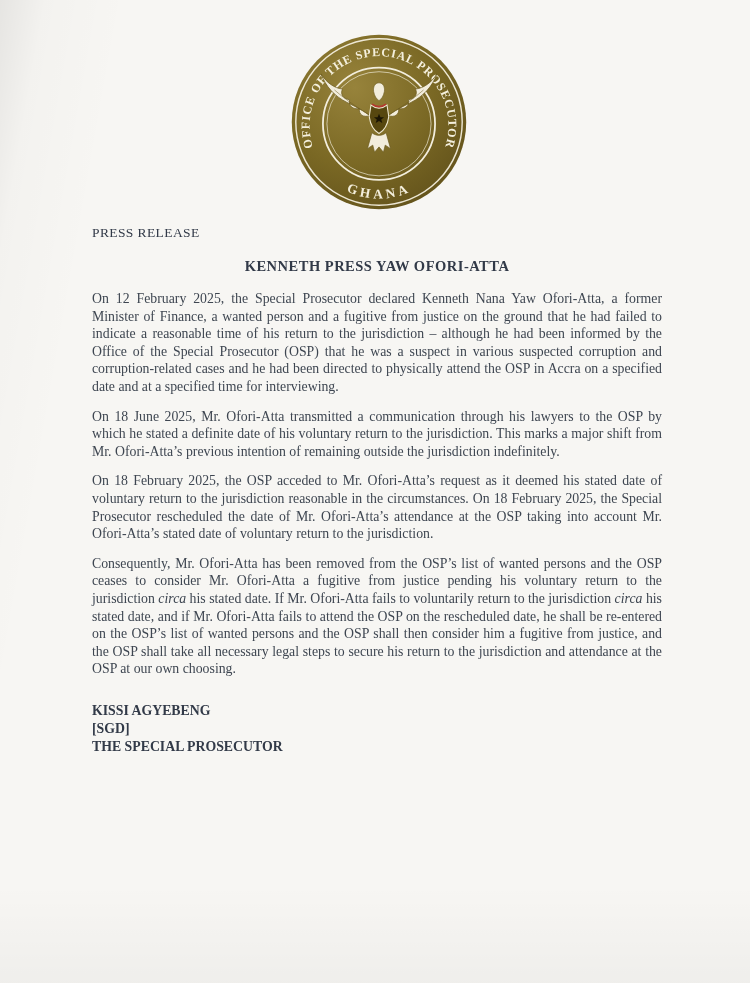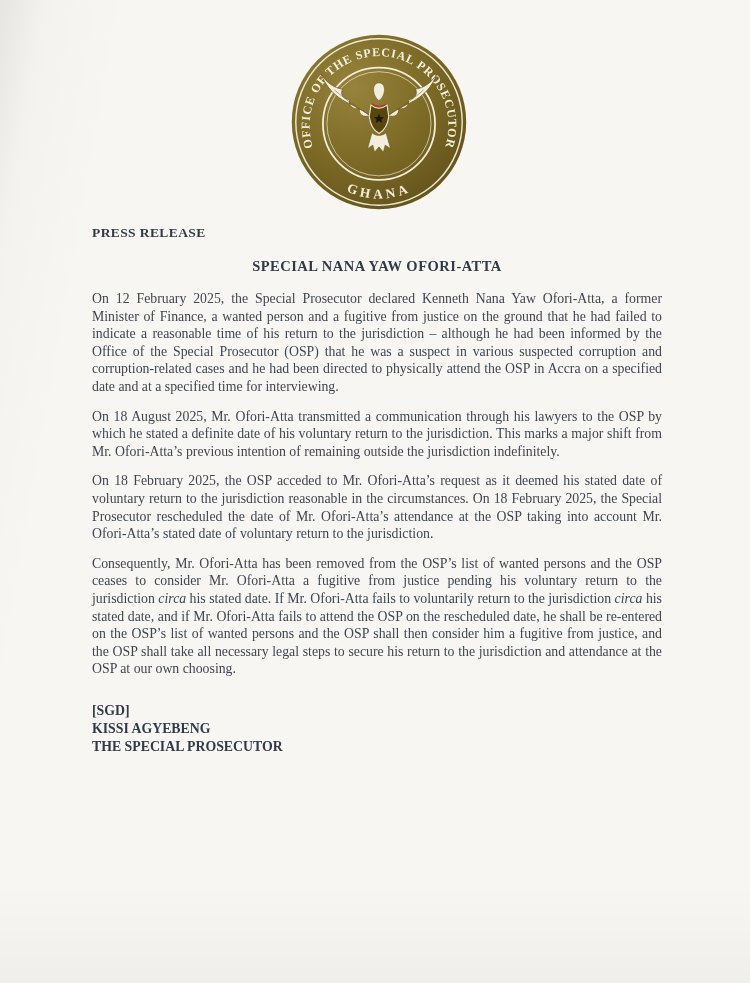--- a/index.html
+++ b/index.html
@@ -26,21 +26,21 @@
     margin: 33px auto 0 auto;
     transform: translateX(2px);
   }
   .seal-wrap svg { display: block; width: 100%; height: 100%; }
 
   .ring-text  { font: 700 13.5px "Liberation Serif", serif; fill: #f4efdc; letter-spacing: 1px; }
   .ghana-text { font: 700 15px   "Liberation Serif", serif; fill: #f4efdc; letter-spacing: 4px; }
 
   .kicker {
     margin-top: 14px;
-    font-weight: 700;
+    font-weight: 400;
     font-size: 13.5px;
     letter-spacing: 0.4px;
     color: #323a48;
   }
 
   .doc-title {
     margin-top: 17px;
     text-align: center;
     font-weight: 700;
     font-size: 14.5px;
@@ -105,28 +105,28 @@
         <path d="M92,80 Q100,86 108,80" fill="none" stroke="#b5382e" stroke-width="2.2"></path>
         <path d="M91,81 Q100,88 109,81 L111,94 Q109,108 100,113 Q91,108 89,94 Z" fill="#57470f" stroke="#efe9d2" stroke-width="1.2"></path>
         <polygon points="100,90.8 101.6,94.6 105.7,94.8 102.5,97.3 103.7,101.2 100,98.9 96.3,101.2 97.5,97.3 94.3,94.8 98.4,94.6" fill="#1a1403"></polygon>
         <path d="M92,112 L87,130 L93,126 L95,134 L100,128 L105,134 L107,126 L113,130 L108,112 C103,116 97,116 92,112 Z" fill="#f2eddc" stroke="#6b5a1e" stroke-width="0.8"></path>
       </g>
     </svg>
   </div>
 
   <div class="kicker">PRESS RELEASE</div>
 
-  <div class="doc-title">SPECIAL NANA YAW OFORI-ATTA</div>
+  <div class="doc-title">KENNETH PRESS YAW OFORI-ATTA</div>
 
   <div class="body-text">
       <p><span>On 12 February 2025, the Special Prosecutor declared Kenneth Nana Yaw Ofori-Atta, a former Minister of Finance, a wanted person and a fugitive from justice on the ground that he had failed to indicate a reasonable time of his return to the jurisdiction – although he had been informed by the Office of the Special Prosecutor (OSP) that he was a suspect in various suspected corruption and corruption-related cases and he had been directed to physically attend the OSP in Accra on a specified date and at a specified time for interviewing.</span></p>
-      <p><span>On 18 August 2025, Mr. Ofori-Atta transmitted a communication through his lawyers to the OSP by which he stated a definite date of his voluntary return to the jurisdiction. This marks a major shift from Mr. Ofori-Atta’s previous intention of remaining outside the jurisdiction indefinitely.</span></p>
+      <p><span>On 18 June 2025, Mr. Ofori-Atta transmitted a communication through his lawyers to the OSP by which he stated a definite date of his voluntary return to the jurisdiction. This marks a major shift from Mr. Ofori-Atta’s previous intention of remaining outside the jurisdiction indefinitely.</span></p>
       <p><span>On 18 February 2025, the OSP acceded to Mr. Ofori-Atta’s request as it deemed his stated date of voluntary return to the jurisdiction reasonable in the circumstances. On 18 February 2025, the Special Prosecutor rescheduled the date of Mr. Ofori-Atta’s attendance at the OSP taking into account Mr. Ofori-Atta’s stated date of voluntary return to the jurisdiction.</span></p>
       <p><span>Consequently, Mr. Ofori-Atta has been removed from the OSP’s list of wanted persons and the OSP ceases to consider Mr. Ofori-Atta a fugitive from justice pending his voluntary return to the jurisdiction </span><i>circa</i><span> his stated date. If Mr. Ofori-Atta fails to voluntarily return to the jurisdiction </span><i>circa</i><span> his stated date, and if Mr. Ofori-Atta fails to attend the OSP on the rescheduled date, he shall be re-entered on the OSP’s list of wanted persons and the OSP shall then consider him a fugitive from justice, and the OSP shall take all necessary legal steps to secure his return to the jurisdiction and attendance at the OSP at our own choosing.</span></p>
     </div>
 
   <div class="signature">
+    <div>KISSI AGYEBENG</div>
     <div>[SGD]</div>
-    <div>KISSI AGYEBENG</div>
     <div>THE SPECIAL PROSECUTOR</div>
   </div>
 
 </div>
 
 </body></html>

